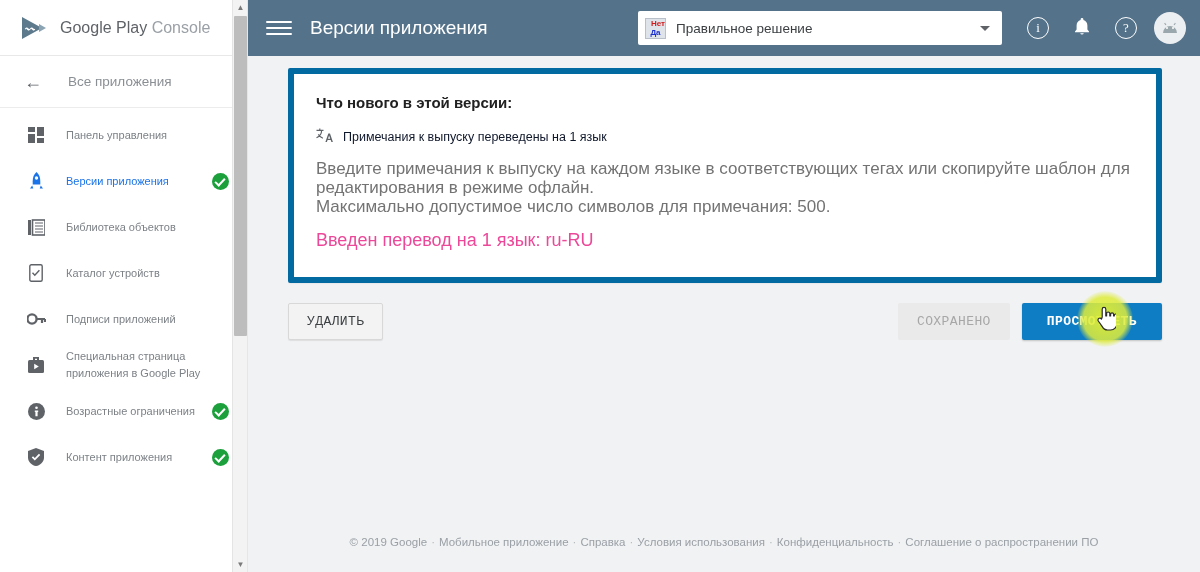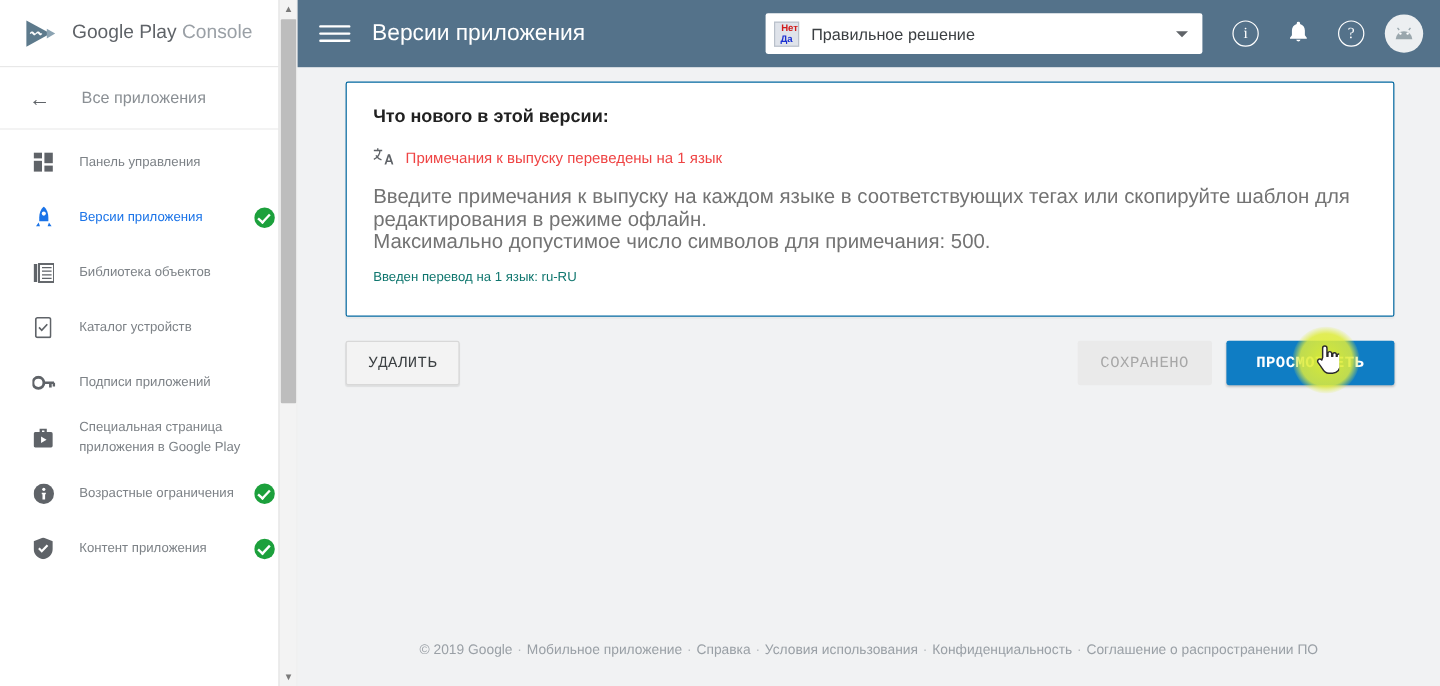--- a/index.html
+++ b/index.html
@@ -200,56 +200,56 @@
   }
 
   
   .content {
     flex: 1 1 auto;
     position: relative;
     padding: 12px 38px 0 40px;
   }
   .card {
     background: #fff;
-    border: 1px solid #0369a1;
+    border: 6px solid #0369a1;
     border-radius: 2px;
     padding: 20px 22px 26px 22px;
     box-shadow: 0 1px 1px rgba(0,0,0,.04);
   }
   .card-title {
     font-size: 15px; font-weight: bold; color: #212121;
     margin-bottom: 17px;
   }
   .translated-row {
     display: flex; align-items: center;
     margin-bottom: 13px;
   }
   .tr-icon {
     width: 18px; flex: 0 0 18px; margin-right: 9px;
     color: #5f6368; font-size: 13px; line-height: 14px;
     position: relative; top: 0;
   }
-  .translated-row .tr-label { font-size: 12.5px; color: #ef4444; }
+  .translated-row .tr-label { font-size: 12.5px; color: #0f172a; }
   .desc {
     font-size: 17px; color: #737373; line-height: 19px;
     margin-bottom: 14px;
   }
   .textarea-box {
     border: 1px solid #d6d6d6;
     border-radius: 2px;
     height: 182px;
     padding: 14px 16px;
     font-size: 13.3px; color: #3c4043;
     line-height: 21px;
     background: #fff;
     overflow: hidden;
     cursor: text;
   }
   .note-under {
-    font-size: 11px; color: #0f766e;
+    font-size: 18px; color: #ec4899;
     margin-top: 6px;
   }
 
   .actions {
     display: flex; align-items: center;
     margin-top: 20px;
   }
   .btn {
     border: none; cursor: pointer;
     font-family: Liberation Mono, monospace;

